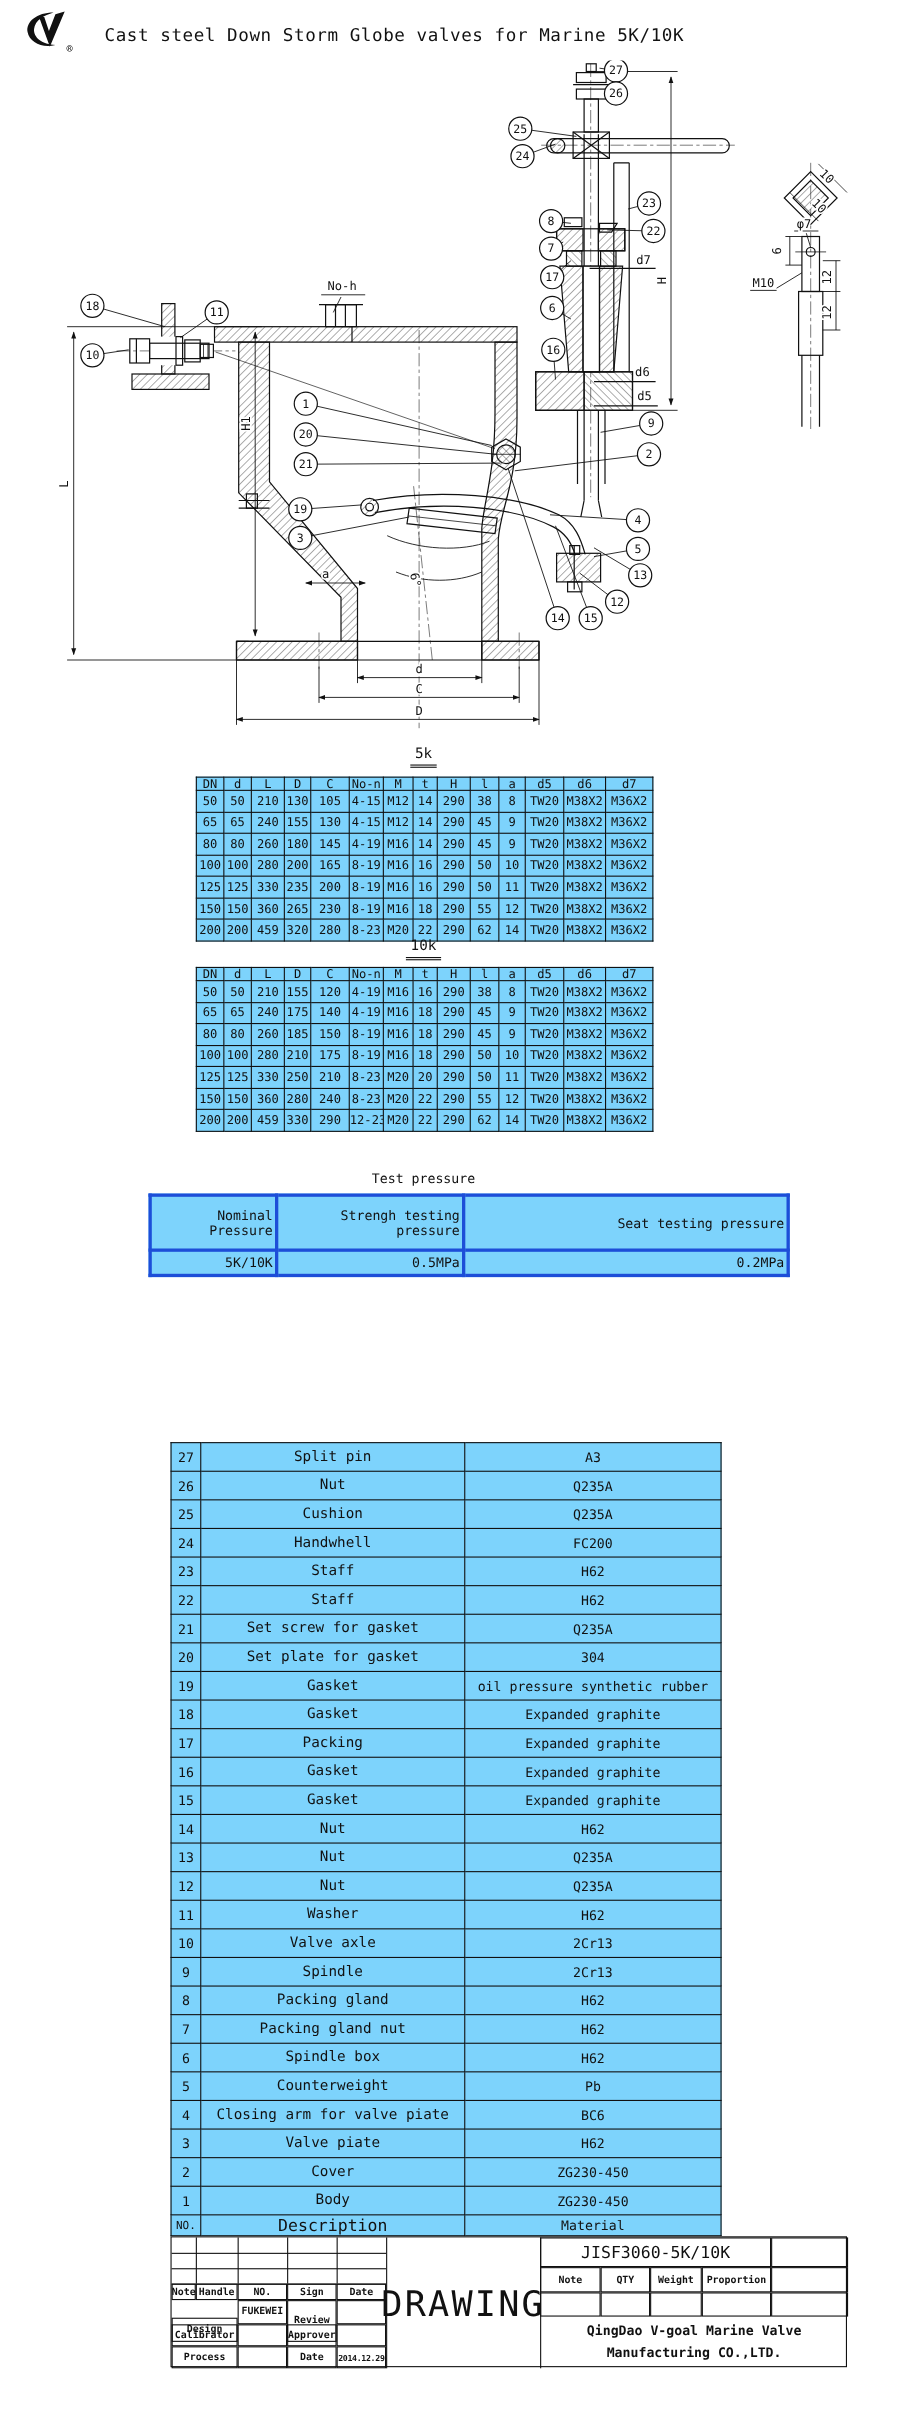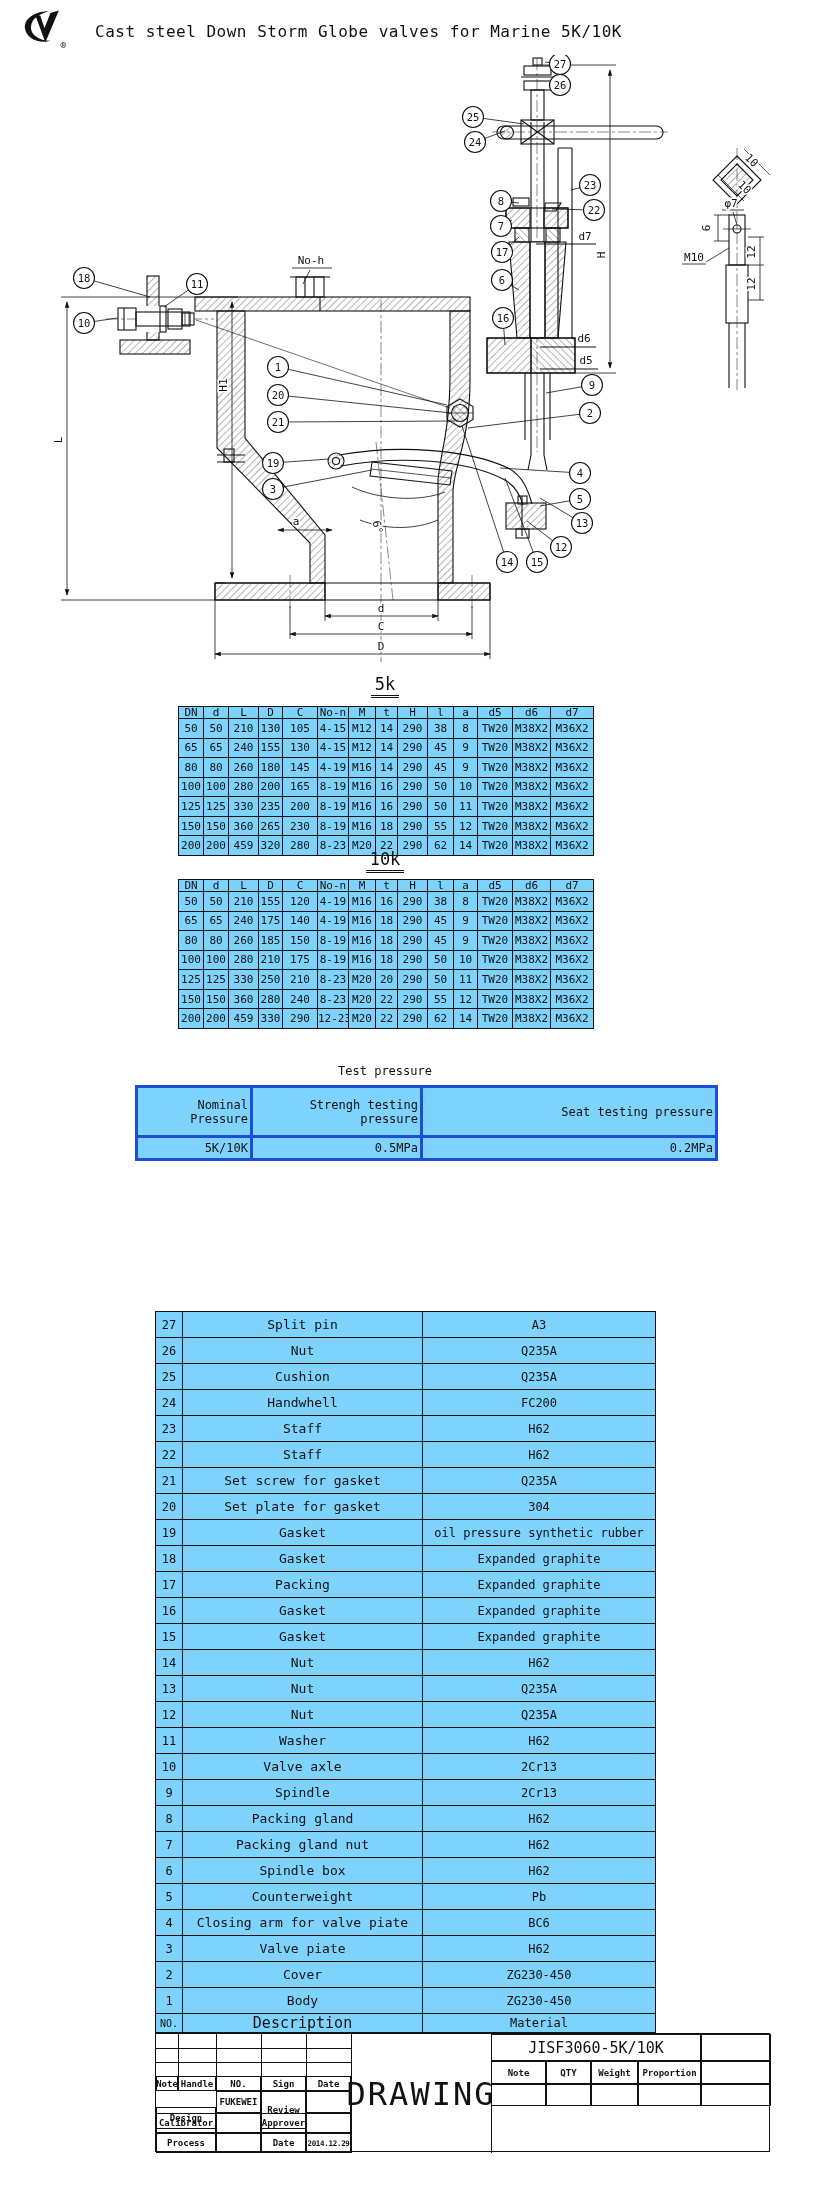--- a/index.html
+++ b/index.html
@@ -3,21 +3,21 @@
 <meta charset="utf-8">
 <style>
   html,body{margin:0;padding:0}
   body{width:830px;height:2206px;position:relative;background:#fff;color:#111;
        font-family:"DejaVu Sans Mono",monospace;overflow:hidden}
   
   .page-title{position:absolute;left:95px;top:22px;font-size:16px;letter-spacing:.5px;white-space:nowrap}
   .logo{position:absolute;left:20px;top:8px}
   
   .sec-wrap{position:absolute;left:0;width:770px;text-align:center}
-  .sec-title-text{display:inline-block;font-size:17px;border-bottom:3px double #111;padding:0 4px 1px;line-height:1.2}
+  .sec-title-text{display:inline-block;font-size:13px;border-bottom:3px double #111;padding:0 4px 1px;line-height:1.2}
   .tp-title{position:absolute;left:0;top:1064px;width:770px;text-align:center;font-size:12px}
   
   table{position:absolute;border-collapse:collapse;table-layout:fixed;background:#7dd3fc}
   .dim-table{border:1.5px solid #111}
   .dim-table th,.dim-table td{border:1px solid #111;font-size:11px;font-weight:400;text-align:center;padding:0;line-height:1;overflow:hidden;white-space:nowrap}
   .tp-table th,.tp-table td{border:3px solid #1d4ed8;font-size:12px;font-weight:400;text-align:right;padding:0 2px}
   .parts-table{border:1.5px solid #111}
   .parts-table td{border:1px solid #111;text-align:center;padding:0;font-size:13px;overflow:hidden;white-space:nowrap}
   .parts-table td:first-child{font-size:12px}
   .parts-table td:last-child{font-size:12px}
@@ -878,13 +878,17 @@
   <div class="tbc" style="left:335px;top:27px;width:55px;height:23px">Note</div>
   <div class="tbc" style="left:390px;top:27px;width:45px;height:23px">QTY</div>
   <div class="tbc" style="left:435px;top:27px;width:47px;height:23px">Weight</div>
   <div class="tbc" style="left:482px;top:27px;width:63px;height:23px">Proportion</div>
   <div class="tbc" style="left:545px;top:27px;width:70px;height:23px"></div>
   <div class="tbc" style="left:335px;top:50px;width:55px;height:22px"></div>
   <div class="tbc" style="left:390px;top:50px;width:45px;height:22px"></div>
   <div class="tbc" style="left:435px;top:50px;width:47px;height:22px"></div>
   <div class="tbc" style="left:482px;top:50px;width:63px;height:22px"></div>
   <div class="tbc" style="left:545px;top:50px;width:70px;height:22px"></div>
+  <div class="tbc nb company" style="left:335px;top:72px;width:280px;height:47px">
+    <span>QingDao V-goal Marine Valve</span>
+    <span>Manufacturing CO.,LTD.</span>
+  </div>
 </div>
 
 </body></html>

